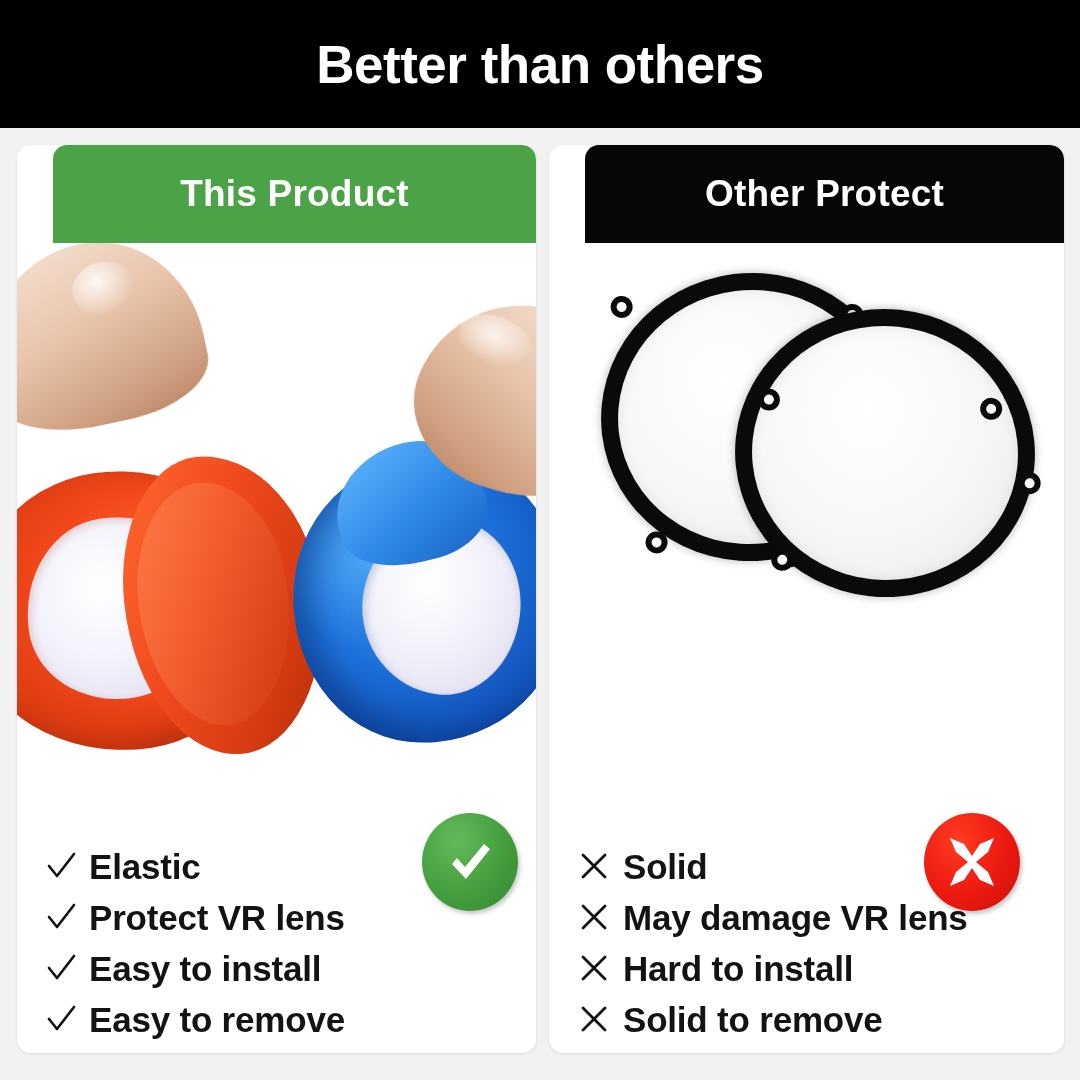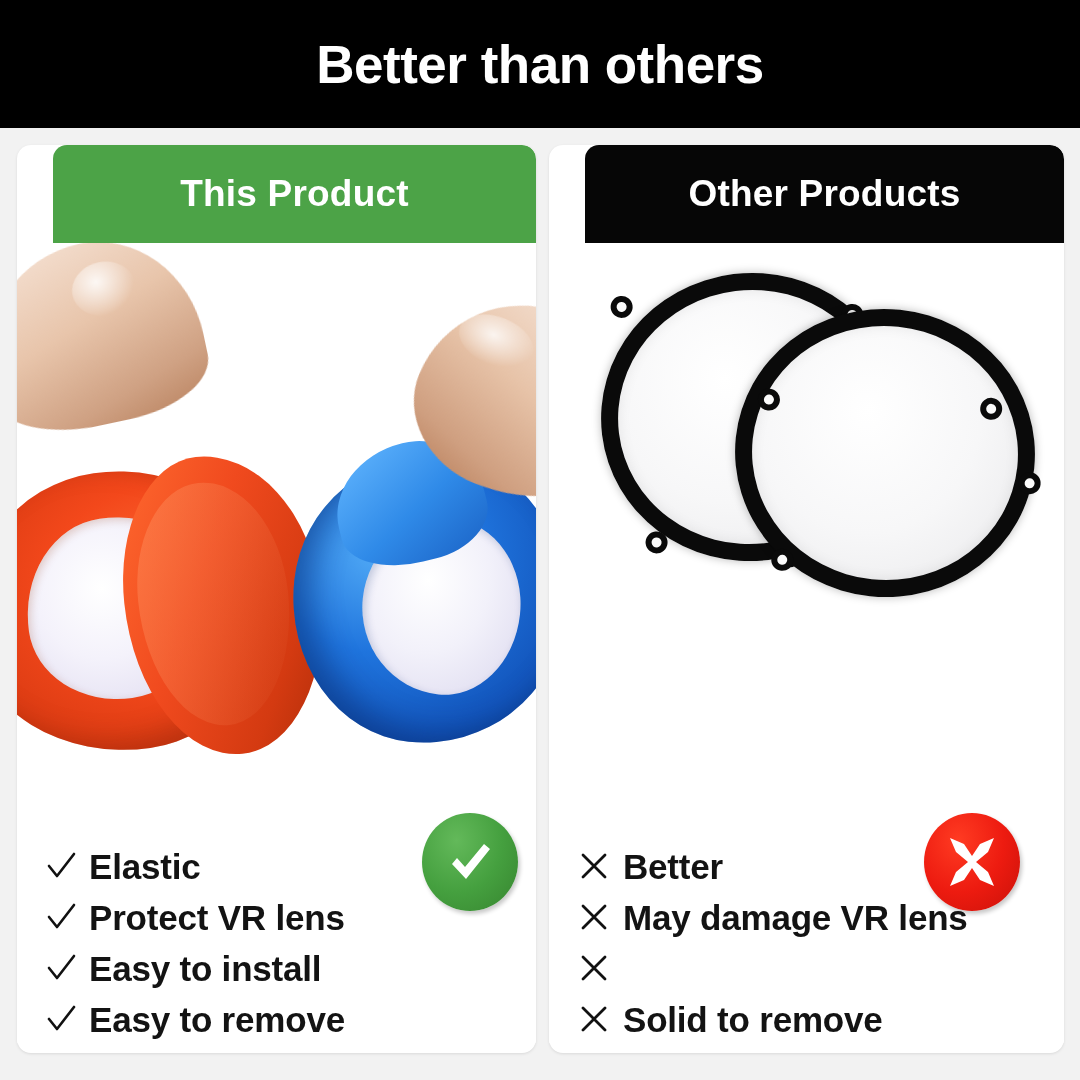--- a/index.html
+++ b/index.html
@@ -371,21 +371,21 @@
           <span class="feature-label">Easy to remove</span>
         </div>
 
       </div>
     </div>
   </div>
 
   <div class="card right">
 
     <div class="card-header black">
-      <div class="card-header-text">Other Products</div>
+      <div class="card-header-text">Other Protect</div>
     </div>
 
     <div class="card-body">
 
       <div class="photo">
         <div class="blackring blackring-a">
           <div class="hoop"></div>
           <div class="nub" style="left:24px;  top:8px;"></div>
           <div class="nub" style="left:252px; top:44px;"></div>
           <div class="nub" style="left:30px;  top:246px;"></div>
@@ -407,38 +407,39 @@
       </div>
 
       <div class="feature-list right-list">
 
         <div class="feature-item">
           <span class="mark">
             <svg width="30" height="30" viewBox="0 0 30 30" aria-hidden="true">
               <path d="M4 4 L26 26 M26 4 L4 26" fill="none" stroke="#111111" stroke-width="2.8" stroke-linecap="round"></path>
             </svg>
           </span>
-          <span class="feature-label">Better</span>
+          <span class="feature-label">Solid</span>
         </div>
 
         <div class="feature-item">
           <span class="mark">
             <svg width="30" height="30" viewBox="0 0 30 30" aria-hidden="true">
               <path d="M4 4 L26 26 M26 4 L4 26" fill="none" stroke="#111111" stroke-width="2.8" stroke-linecap="round"></path>
             </svg>
           </span>
           <span class="feature-label">May damage VR lens</span>
         </div>
 
         <div class="feature-item">
           <span class="mark">
             <svg width="30" height="30" viewBox="0 0 30 30" aria-hidden="true">
               <path d="M4 4 L26 26 M26 4 L4 26" fill="none" stroke="#111111" stroke-width="2.8" stroke-linecap="round"></path>
             </svg>
           </span>
+          <span class="feature-label">Hard to install</span>
         </div>
 
         <div class="feature-item">
           <span class="mark">
             <svg width="30" height="30" viewBox="0 0 30 30" aria-hidden="true">
               <path d="M4 4 L26 26 M26 4 L4 26" fill="none" stroke="#111111" stroke-width="2.8" stroke-linecap="round"></path>
             </svg>
           </span>
           <span class="feature-label">Solid to remove</span>
         </div>

